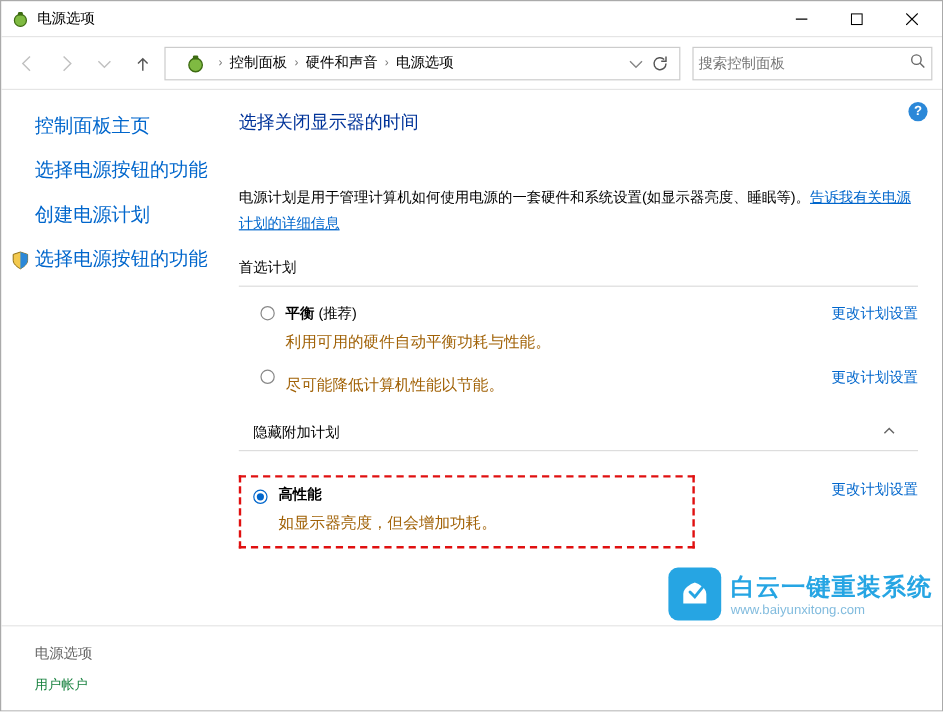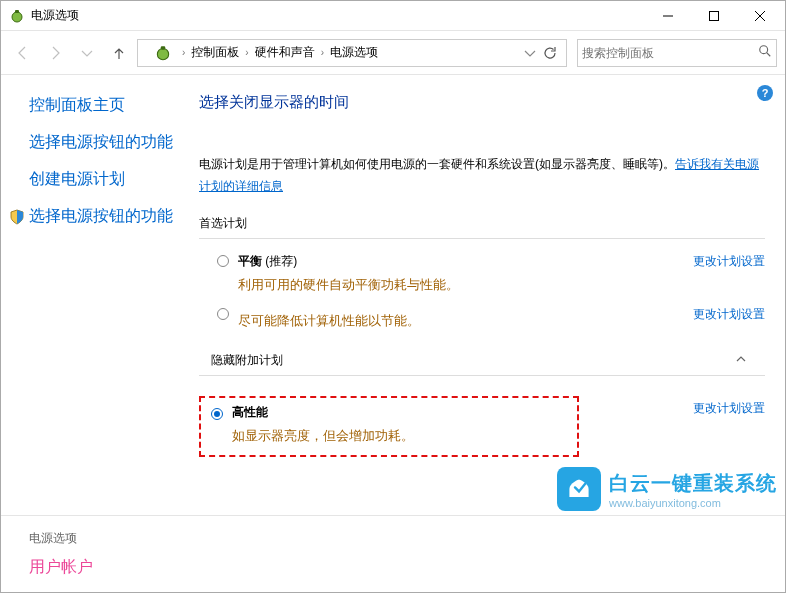--- a/index.html
+++ b/index.html
@@ -60,21 +60,21 @@
 
     .highlight-box { border: 2px dashed #e01010; padding: 6px 6px 10px 10px; margin-top: 6px; margin-left: 0; width: 380px;}
 
     .radio-unchecked { width: 12px; height: 12px; border: 1px solid #888; border-radius: 50%; background: #fff; display: inline-block;}
     .radio-checked { width: 12px; height: 12px; border: 1px solid #0066cc; border-radius: 50%; background: #fff; display: inline-flex; align-items:center; justify-content:center;}
     .radio-checked::after { content: ""; width: 6px; height: 6px; background: #0066cc; border-radius: 50%; }
 
     
     .footer { border-top: 1px solid #e5e5e5; padding: 14px 0 14px 28px; }
     .footer .see-also { color: #666; font-size: 12px; margin-bottom: 10px; }
-    .footer .foot-link { color: #ec4899; font-size: 16px; }
+    .footer .foot-link { color: #15803d; font-size: 11px; }
 
     
     .watermark { position: absolute; right: 8px; bottom: 4px; display: flex; align-items: center; opacity: 0.95; pointer-events: none;}
     .watermark .wicon { width: 44px; height: 44px; background: #1ba1e2; border-radius: 8px; display:flex; align-items:center; justify-content:center; margin-right: 8px;}
     .watermark .wtxt { display: flex; flex-direction: column; }
     .watermark .wtitle { font-size: 20px; color: #1ba1e2; font-weight: bold; letter-spacing: 1px;}
     .watermark .wurl { font-size: 11px; color: #7bb8dc; }
   </style>
 </head>
 <body>

